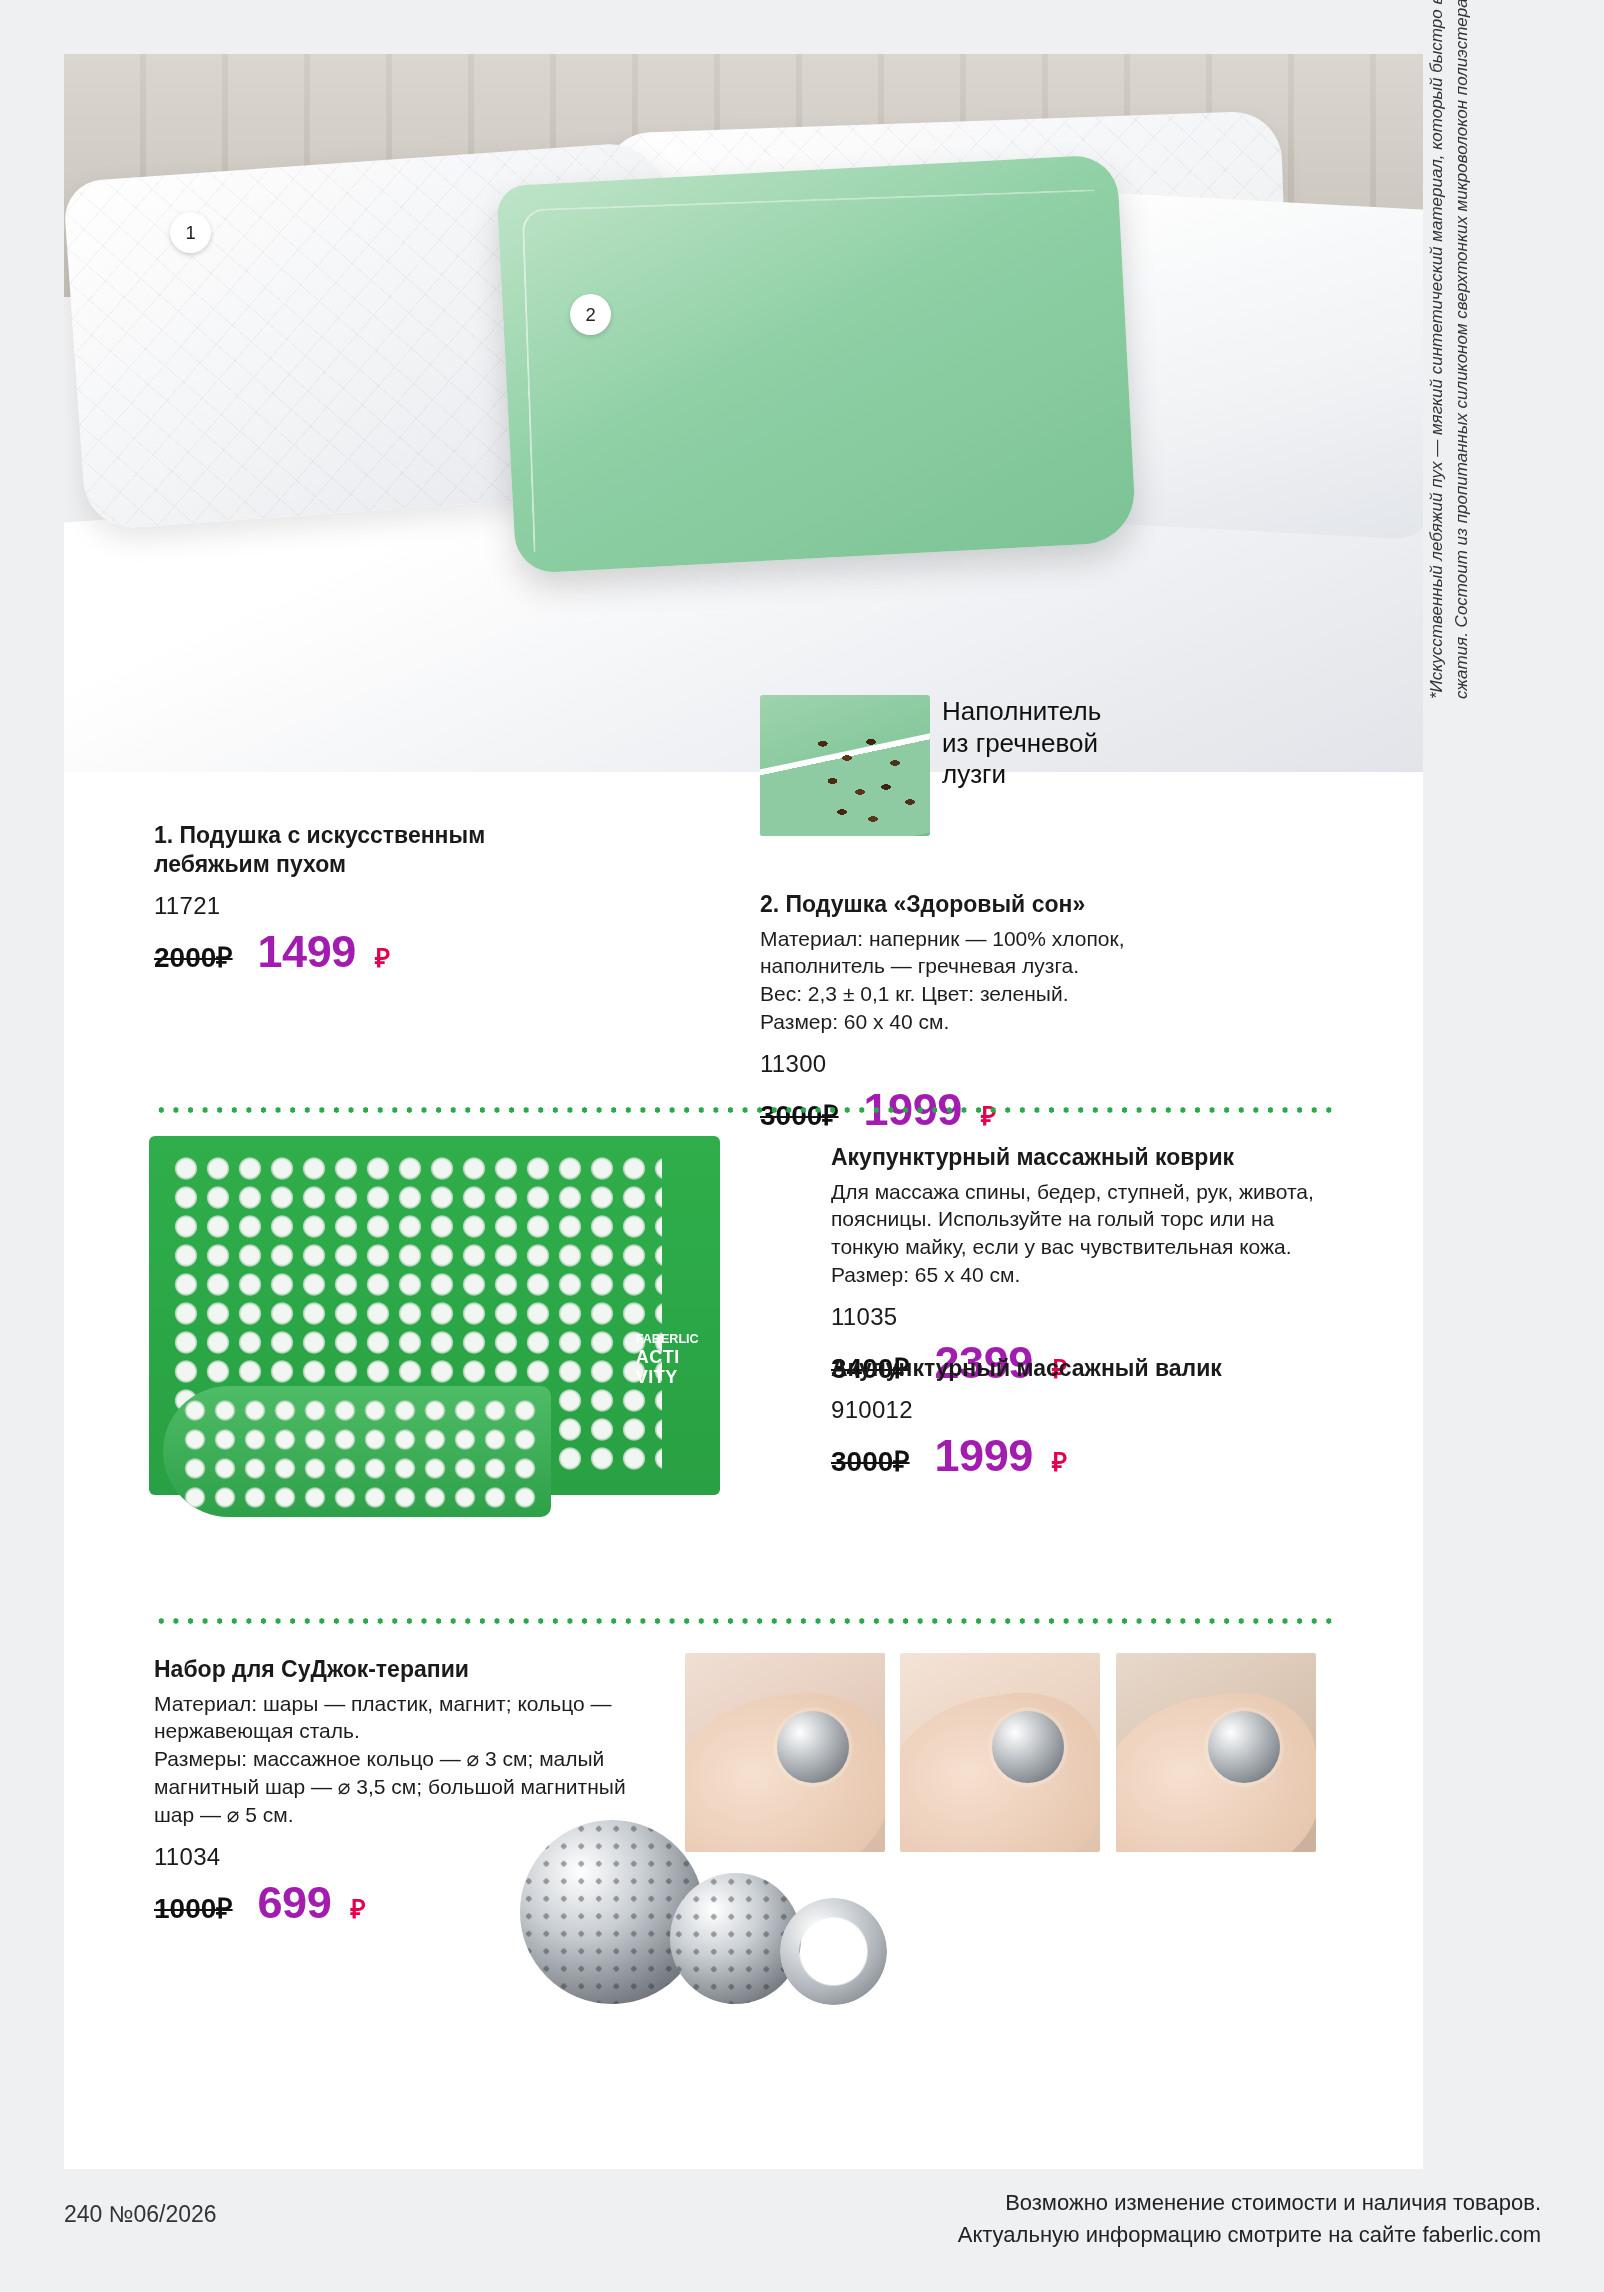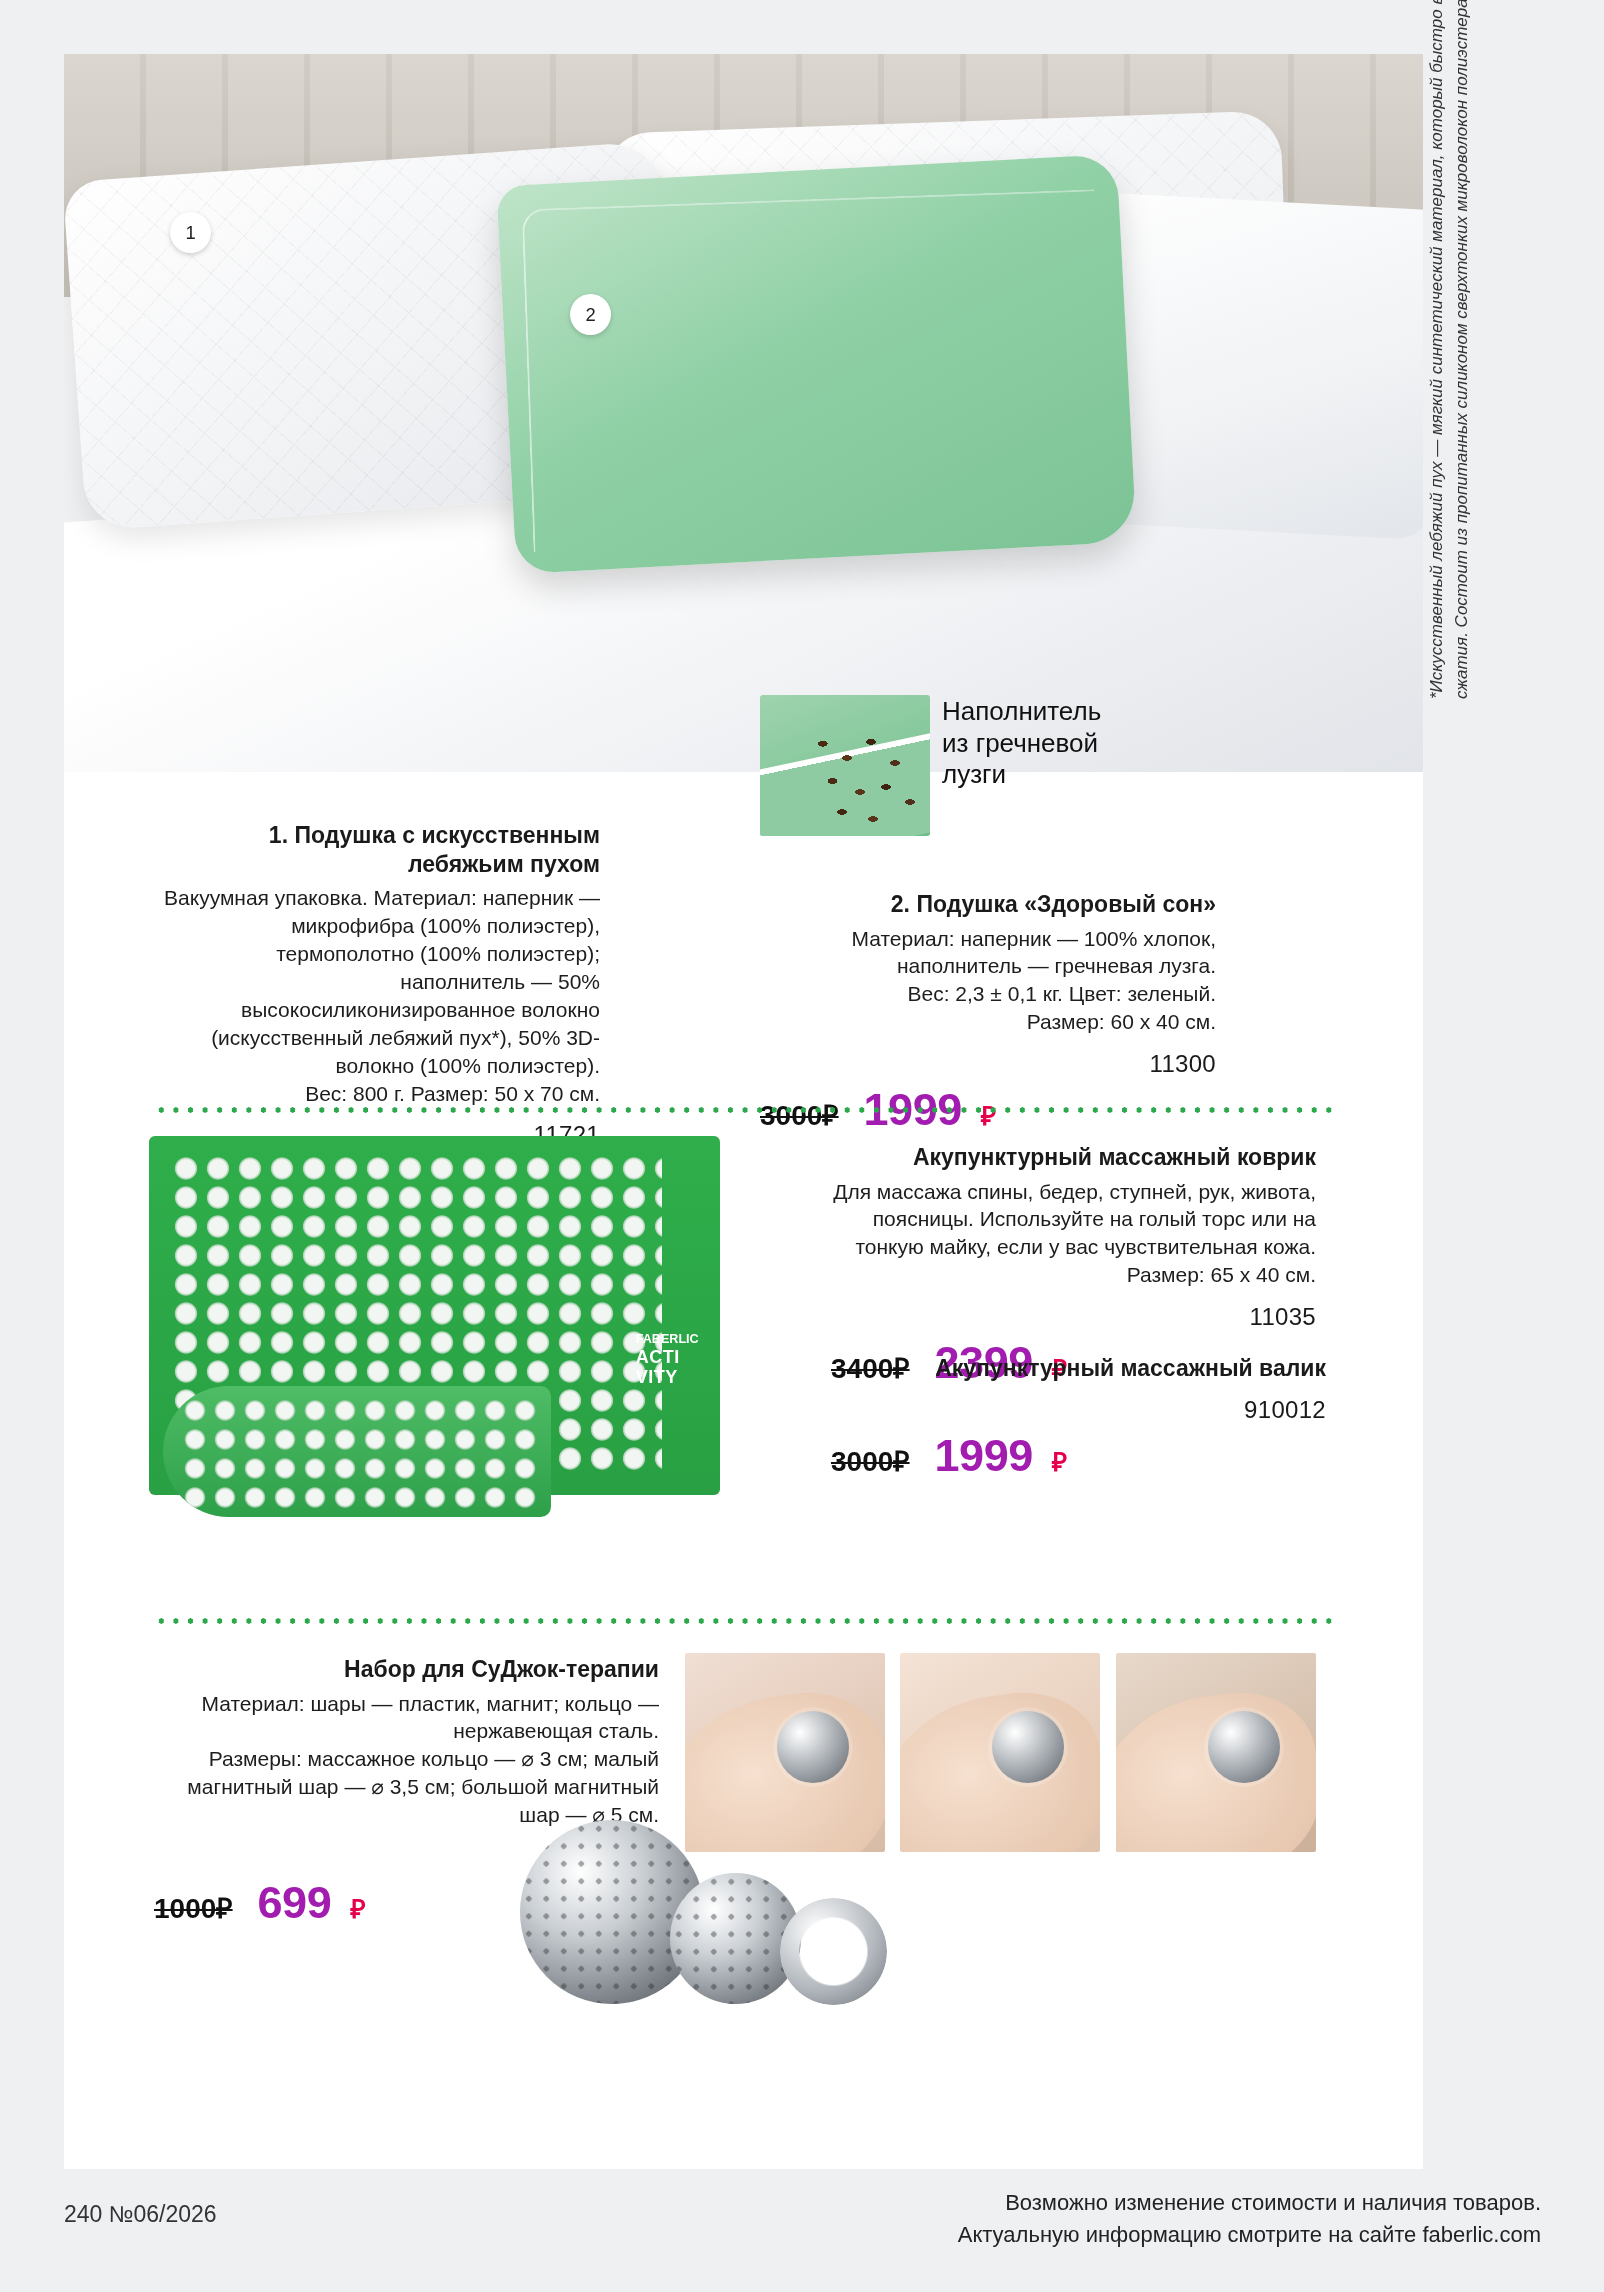--- a/index.html
+++ b/index.html
@@ -147,21 +147,21 @@
     position: absolute;
     left: 878px; top: 642px;
     width: 291px;
     font-size: 26px;
     line-height: 1.22;
     color: #111;
   }
   .callout .blk { margin-bottom: 21.3px; }
 
   
-  .prod { position: absolute; text-align: right; }
+  .prod { position: absolute; }
   .prod h3 {
     margin: 0 0 5.8px 0;
     font-size: 23px;
     font-weight: bold;
     line-height: 1.25;
   }
   .prod p {
     margin: 0;
     font-size: 21px;
     line-height: 1.33;
@@ -344,22 +344,20 @@
       <div>из гречневой</div>
       <div>лузги</div>
     </div>
   </div>
 
   <div class="prod p1">
     <h3>
       <span>1. Подушка с искусственным</span><br>
       <span>лебяжьим пухом</span>
     </h3>
-    <p style="white-space:pre-line">Вакуумная упаковка. Материал: наперник — микрофибра (100% полиэстер), термополотно (100% полиэстер); наполнитель — 50% высокосиликонизированное волокно (искусственный лебяжий пух*), 50% 3D-волокно (100% полиэстер).
-Вес: 800 г. Размер: 50 x 70 см.</p>
     <div class="code">11721</div>
     <div class="price-row">
       <span class="old">2000₽</span>
       <span class="new">1499</span>
       <span class="rub-new">₽</span>
     </div>
   </div>
 
   <div class="prod p2">
     <h3>2. Подушка «Здоровый сон»</h3>

